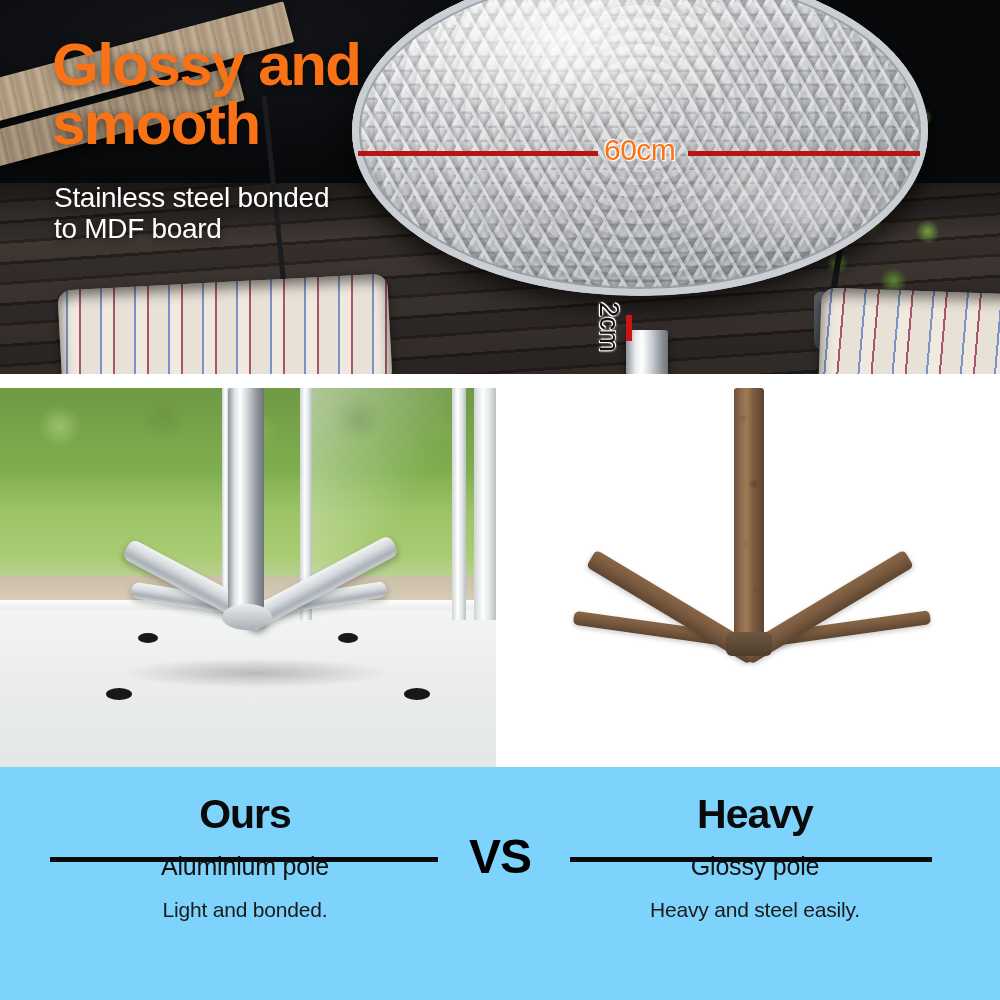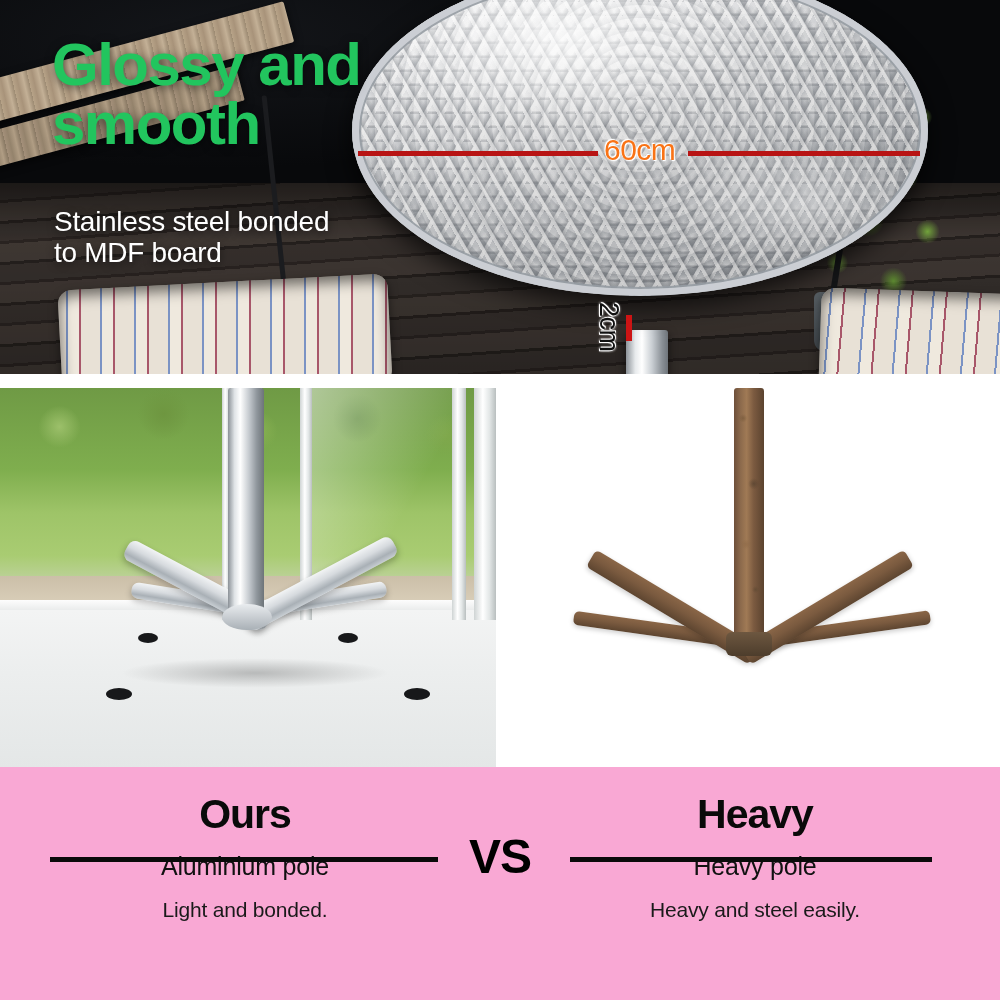--- a/index.html
+++ b/index.html
@@ -92,24 +92,24 @@
       radial-gradient(ellipse 55% 45% at 36% 22%, rgba(255,255,255,.75), rgba(255,255,255,0) 60%),
       radial-gradient(ellipse 40% 30% at 78% 72%, rgba(255,255,255,.35), rgba(255,255,255,0) 60%),
       linear-gradient(165deg, rgba(255,255,255,.18), rgba(0,0,0,.18) 85%);}
   .toprim{position:absolute;inset:0;border-radius:50%;
     box-shadow:inset 0 0 0 7px rgba(205,209,214,.95), inset 0 0 0 9px rgba(150,156,163,.9);}
   .pole{position:absolute;left:626px;top:330px;width:42px;height:60px;
     background:linear-gradient(90deg,#8d9399 0%,#e7eaec 22%,#ffffff 38%,#c9ced3 62%,#8a9096 86%,#6f757b 100%);
     border-radius:3px;box-shadow:0 4px 10px rgba(0,0,0,.55);}
 
   
-  .hero-h1{position:absolute;left:52px;top:36px;color:#22c55e;font-size:60px;line-height:.98;
+  .hero-h1{position:absolute;left:52px;top:36px;color:#f97316;font-size:60px;line-height:.98;
     font-weight:700;letter-spacing:-1.5px;text-shadow:0 2px 10px rgba(0,0,0,.55);white-space:pre-line;}
   .hero-sub{position:absolute;left:54px;top:182px;color:#fff;font-size:28px;line-height:1.12;
-    font-weight:500;letter-spacing:-.3px;text-shadow:0 2px 8px rgba(0,0,0,.6);white-space:pre-line;margin-top:24px;}
+    font-weight:500;letter-spacing:-.3px;text-shadow:0 2px 8px rgba(0,0,0,.6);white-space:pre-line;}
 
   
   .m60-lineL{position:absolute;left:358px;top:151px;width:240px;height:5px;background:#b81414;}
   .m60-lineR{position:absolute;left:688px;top:151px;width:232px;height:5px;background:#b81414;}
   .m60-label{position:absolute;left:604px;top:133px;font-size:30px;color:#f97316;font-weight:400;
     letter-spacing:-.5px;text-shadow:0 0 3px #fff,0 0 3px #fff,1px 1px 0 #fff,-1px -1px 0 #fff;}
   
   .m2-tick{position:absolute;left:626px;top:315px;width:6px;height:26px;background:#cc1414;}
   .m2-label{position:absolute;left:624px;top:302px;font-size:27px;color:#111;font-weight:400;
     transform:rotate(90deg);transform-origin:left top;letter-spacing:-.5px;
@@ -188,21 +188,21 @@
     background:linear-gradient(180deg,#6d5740,#4d3d2c);}
   .rust-arm{position:absolute;
     background:linear-gradient(180deg,#8a6647 0%,#7a5a3f 45%,#5d4530 100%);
     box-shadow:0 2px 5px rgba(0,0,0,.2);}
   .rarm-bl{left:64px;top:258px;width:190px;height:20px;transform:rotate(31deg);transform-origin:right center;border-radius:5px;}
   .rarm-br{left:246px;top:258px;width:190px;height:20px;transform:rotate(-31deg);transform-origin:left center;border-radius:5px;}
   .rarm-tl{left:72px;top:248px;width:182px;height:14px;transform:rotate(8deg);transform-origin:right center;border-radius:5px;}
   .rarm-tr{left:246px;top:248px;width:186px;height:14px;transform:rotate(-8deg);transform-origin:left center;border-radius:5px;}
 
   
-  .compare{position:absolute;left:0;top:767px;width:1000px;height:233px;background:#f9a8d4;}
+  .compare{position:absolute;left:0;top:767px;width:1000px;height:233px;background:#7dd3fc;}
   .col{position:absolute;top:0;width:430px;text-align:center;}
   .col.ours{left:30px;}
   .col.others{left:540px;}
   .col-title{font-size:41px;font-weight:700;color:#0a0a0a;letter-spacing:-1px;margin-top:24px;
     font-family:"Liberation Sans",sans-serif;}
   .col-sub{font-size:25px;color:#111;margin-top:14px;letter-spacing:-.2px;}
   .col-note{font-size:21px;color:#1a1a1a;margin-top:17px;letter-spacing:-.2px;}
   .rule{position:absolute;height:5px;background:#0a0a0a;top:90px;}
   .rule.left{left:50px;width:388px;}
   .rule.right{left:570px;width:362px;}
@@ -295,21 +295,21 @@
   </div>
 
   <div class="compare">
     <div class="col ours">
       <div class="col-title">Ours</div>
       <div class="col-sub">Aluminium pole</div>
       <div class="col-note">Light and bonded.</div>
     </div>
     <div class="col others">
       <div class="col-title">Heavy</div>
-      <div class="col-sub">Heavy pole</div>
+      <div class="col-sub">Glossy pole</div>
       <div class="col-note">Heavy and steel easily.</div>
     </div>
     <div class="rule left"></div>
     <div class="rule right"></div>
     <div class="vs">VS</div>
   </div>
 
 </div>
 
 </body></html>

